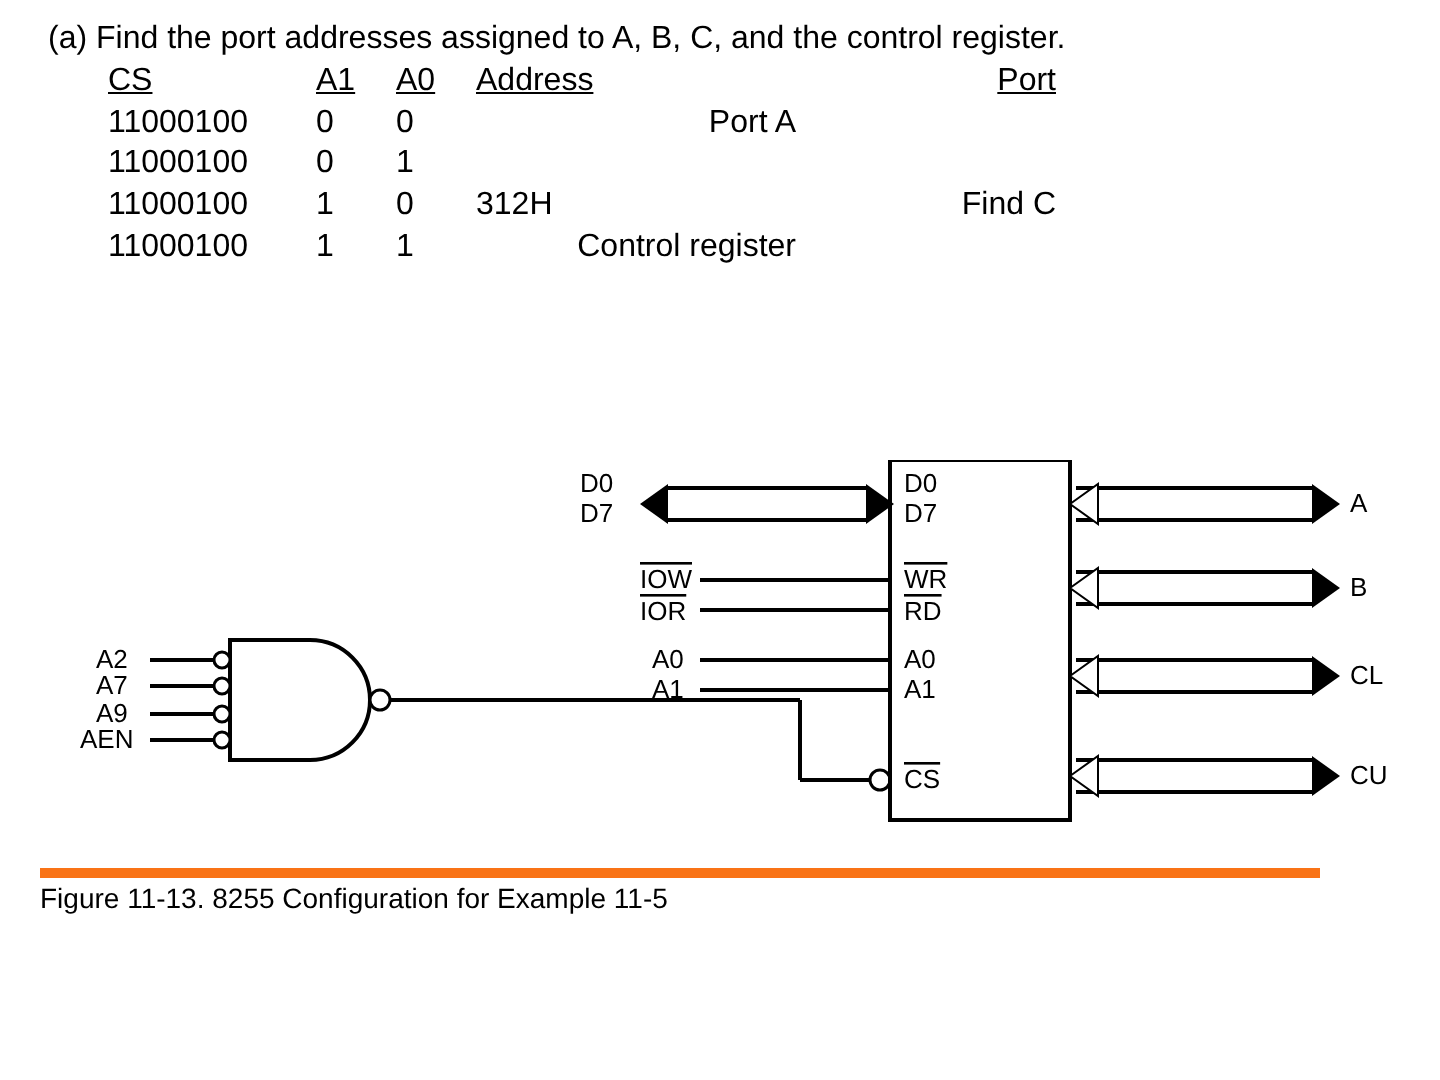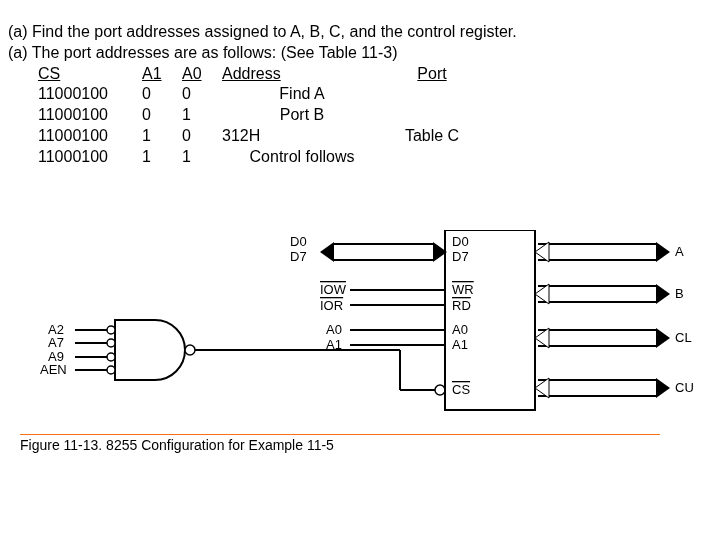--- a/index.html
+++ b/index.html
@@ -7,94 +7,91 @@
     padding: 0;
     width: 720px;
     height: 540px;
     font-family: Arial, Helvetica, sans-serif;
     font-size: 16px;
     background: #fff;
     color: #000;
     position: relative;
   }
   .content {
-    padding: 10px 20px 0 8px;
-    margin-top: 12px;
+    padding: 10px 20px 0 24px;
   }
   .line {
     line-height: 1.3;
     white-space: nowrap;
   }
   .table-row {
     display: flex;
     line-height: 1.3;
   }
   .col-cs { width: 104px; padding-left: 30px; }
   .col-a1 { width: 40px; text-align: left; }
   .col-a0 { width: 40px; text-align: left; }
   .col-addr { width: 130px; text-align: left; }
-  .col-port { width: 160px; text-align: center; }
+  .col-port { width: 160px; text-align: right; }
   .und { text-decoration: underline; }
   .figure {
     position: absolute;
     left: 20px;
     top: 230px;
     width: 680px;
     height: 230px;
   }
   .figure svg { display: block; }
   .caption {
     font-size: 14px;
     margin-top: 4px;
-    border-top: 1px solid #f97316;
+    border-top: 5px solid #f97316;
     padding-top: 2px;
     width: 640px;
   }
   .svg-text { font-family: Arial, Helvetica, sans-serif; font-size: 13px; fill: #000; }
 </style>
 </head>
 <body>
 
 <div class="content">
   <div class="line">(a) Find the port addresses assigned to A, B, C, and the control register.</div>
-  <div class="line">(a) The port addresses are as follows: (See Table 11-3)</div>
 
   <div class="table-row">
     <div class="col-cs"><span class="und">CS</span></div>
     <div class="col-a1"><span class="und">A1</span></div>
     <div class="col-a0"><span class="und">A0</span></div>
     <div class="col-addr"><span class="und">Address</span></div>
     <div class="col-port"><span class="und">Port</span></div>
   </div>
 
   <div id="rows-container">
       <div class="table-row">
         <div class="col-cs">11000100</div>
         <div class="col-a1">0</div>
         <div class="col-a0">0</div>
-        <div class="col-port">Find A</div>
+        <div class="col-port">Port A</div>
       </div>
       <div class="table-row">
         <div class="col-cs">11000100</div>
         <div class="col-a1">0</div>
         <div class="col-a0">1</div>
-        <div class="col-port">Port B</div>
       </div>
       <div class="table-row">
         <div class="col-cs">11000100</div>
         <div class="col-a1">1</div>
         <div class="col-a0">0</div>
         <div class="col-addr">312H</div>
-        <div class="col-port">Table C</div>
+        <div class="col-port">Find C</div>
       </div>
       <div class="table-row">
         <div class="col-cs">11000100</div>
         <div class="col-a1">1</div>
         <div class="col-a0">1</div>
-        <div class="col-port">Control follows</div>
+        <div class="col-port">Control register</div>
       </div>
     </div>
 </div>
 
 <div class="figure">
   <svg width="680" height="200" xmlns="http://www.w3.org/2000/svg">
 
     <path d="M 95 90 L 135 90 A 30 30 0 0 1 135 150 L 95 150 Z" fill="#fff" stroke="#000" stroke-width="2"></path>
 
     <circle cx="91" cy="100" r="4" fill="#fff" stroke="#000" stroke-width="1.5"></circle>

